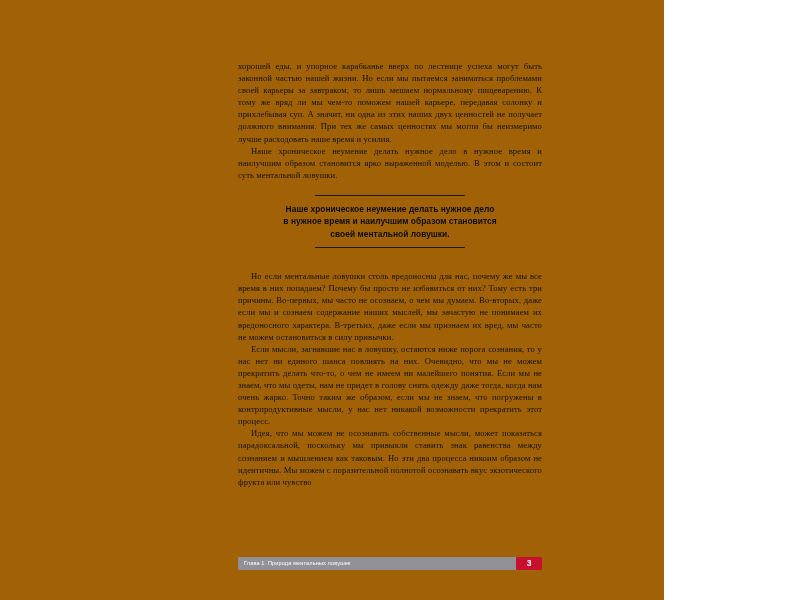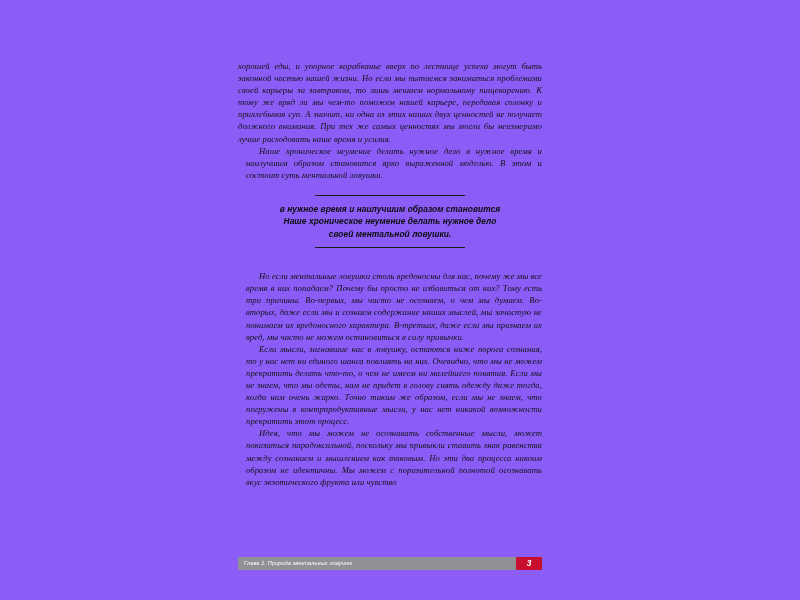--- a/index.html
+++ b/index.html
@@ -8,44 +8,42 @@
     background: #ffffff;
   }
   body {
     width: 800px;
     height: 600px;
     overflow: hidden;
     font-family: "Liberation Serif", serif;
   }
   .page {
     position: relative;
-    width: 800px;
+    width: 664px;
     height: 600px;
-    background: #8b5cf6;
-    font-style: italic;
+    background: #a16207;
   }
   .content {
     position: absolute;
     left: 238px;
     top: 60px;
     width: 304px;
   }
   .para {
     margin: 0;
     font-size: 8.6px;
     line-height: 12.1px;
     text-align: justify;
     color: #111111;
     letter-spacing: 0.01em;
     -webkit-hyphens: none;
     hyphens: none;
   }
   .para.indent {
     text-indent: 13px;
-    margin-left: 8px;
   }
   .para + .para {
     margin-top: 0;
   }
   .pullquote {
     margin: 14px 0 16px 0;
     padding: 0;
     text-align: center;
   }
   .pullquote .rule {
@@ -123,22 +121,22 @@
 
 <div class="page">
 
   <div class="content">
 
     <p class="para">хорошей еды, и упорное карабканье вверх по лестнице успеха могут быть законной частью нашей жизни. Но если мы пытаемся заниматься проблемами своей карьеры за завтраком, то лишь мешаем нормальному пищеварению. К тому же вряд ли мы чем-то поможем нашей карьере, передавая солонку и прихлебывая суп. А значит, ни одна из этих наших двух ценностей не получает должного внимания. При тех же самых ценностях мы могли бы неизмеримо лучше расходовать наше время и усилия.</p>
     <p class="para indent">Наше хроническое неумение делать нужное дело в нужное время и наилучшим образом становится ярко выраженной моделью. В этом и состоит суть ментальной ловушки.</p>
 
     <div class="pullquote">
       <div class="rule"></div>
+      <div class="qtext">Наше хроническое неумение делать нужное дело</div>
       <div class="qtext">в нужное время и наилучшим образом становится</div>
-      <div class="qtext">Наше хроническое неумение делать нужное дело</div>
       <div class="qtext">своей ментальной ловушки.</div>
       <div class="rule bottom"></div>
     </div>
 
     <div class="spacer-after-quote"></div>
 
     <p class="para indent">Но если ментальные ловушки столь вредоносны для нас, почему же мы все время в них попадаем? Почему бы просто не избавиться от них? Тому есть три причины. Во-первых, мы часто не осознаем, о чем мы думаем. Во-вторых, даже если мы и сознаем содержание наших мыслей, мы зачастую не понимаем их вредоносного характера. В-третьих, даже если мы признаем их вред, мы часто не можем остановиться в силу привычки.</p>
     <p class="para indent">Если мысли, загнавшие нас в ловушку, остаются ниже порога сознания, то у нас нет ни единого шанса повлиять на них. Очевидно, что мы не можем прекратить делать что-то, о чем не имеем ни малейшего понятия. Если мы не знаем, что мы одеты, нам не придет в голову снять одежду даже тогда, когда нам очень жарко. Точно таким же образом, если мы не знаем, что погружены в контрпродуктивные мысли, у нас нет никакой возможности прекратить этот процесс.</p>
     <p class="para indent">Идея, что мы можем не осознавать собственные мысли, может показаться парадоксальной, поскольку мы привыкли ставить знак равенства между сознанием и мышлением как таковым. Но эти два процесса никоим образом не идентичны. Мы можем с поразительной полнотой осознавать вкус экзотического фрукта или чувство</p>
 

